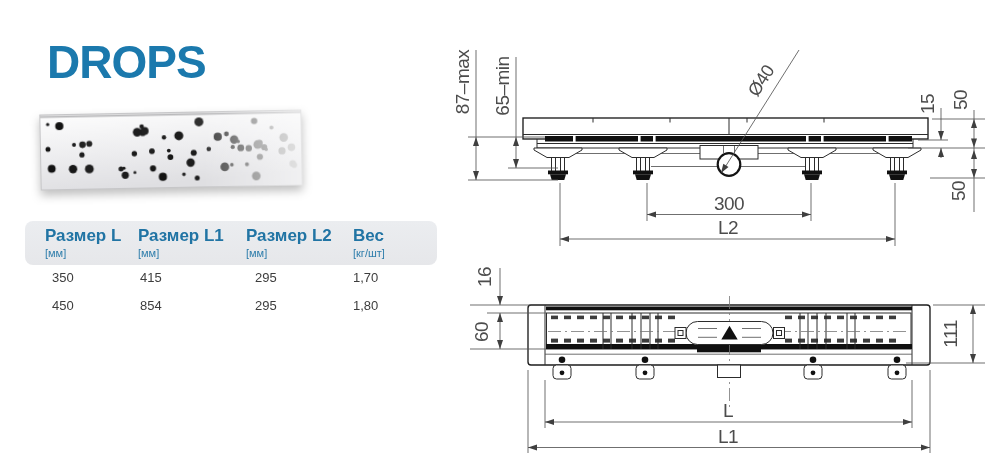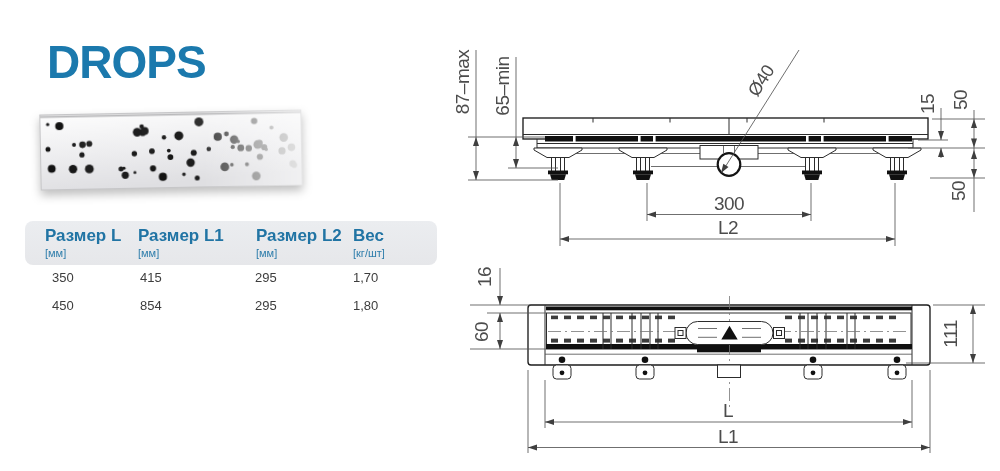--- a/index.html
+++ b/index.html
@@ -9,21 +9,21 @@
          letter-spacing:-1px;color:var(--accent,#1b79ad);margin-top:9px;}
   .strip{position:absolute;left:40px;top:112px;width:262px;height:76px;
          transform:rotate(-1.1deg);filter:drop-shadow(0 5px 5px rgba(0,0,0,0.25));}
   .strip svg{display:block;}
   .size-table{position:absolute;left:25px;top:209px;width:412px;height:200px;}
   .thead{position:absolute;left:0;top:0;width:412px;height:44px;
          background:linear-gradient(#ebedf0,#e6e7ea);border-radius:8px;margin-top:12px;}
   .hcol{position:absolute;top:5px;}
   .hcol .lbl{font-size:17px;font-weight:700;color:#2174a4;line-height:19px;}
   .hcol .unit{font-size:11px;font-weight:400;color:#2e7dab;line-height:17px;}
-  .hcol.c0{left:20px}.hcol.c1{left:113px}.hcol.c2{left:231px}.hcol.c3{left:328px}
+  .hcol.c0{left:20px}.hcol.c1{left:113px}.hcol.c2{left:221px}.hcol.c3{left:328px}
   .trow{position:absolute;width:412px;height:28px;line-height:28px;}
   .trow span{position:absolute;font-size:13px;color:#3d3d3d;}
   .trow .c0{left:27px}.trow .c1{left:115px}.trow .c2{left:230px}.trow .c3{left:328px}
   .drawings{position:absolute;left:440px;top:0;}
   
   .pro{stroke:#1d1d1d;stroke-width:1.35;fill:none;}
   .med{stroke:#2c2c2c;stroke-width:1;fill:none;}
   .thin{stroke:#555;stroke-width:0.85;fill:none;}
   .cl{stroke:#777;stroke-width:0.8;fill:none;stroke-dasharray:13 4 2 4;}
   .blk{fill:#101010;stroke:none;}

